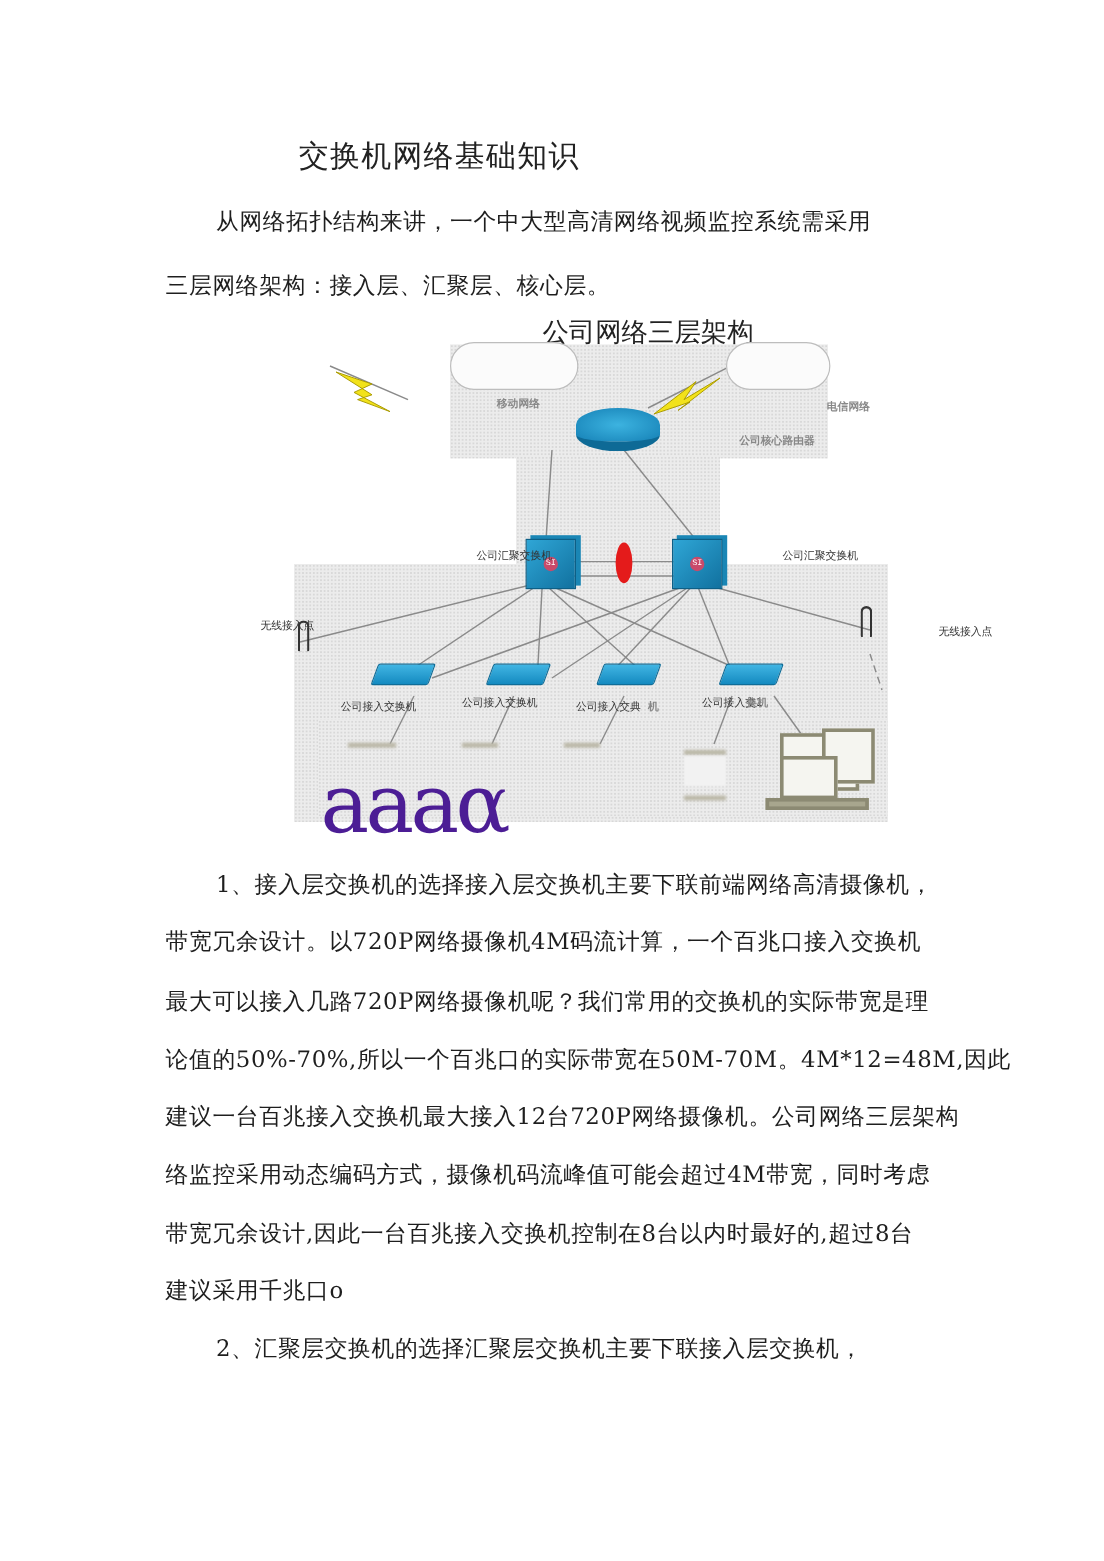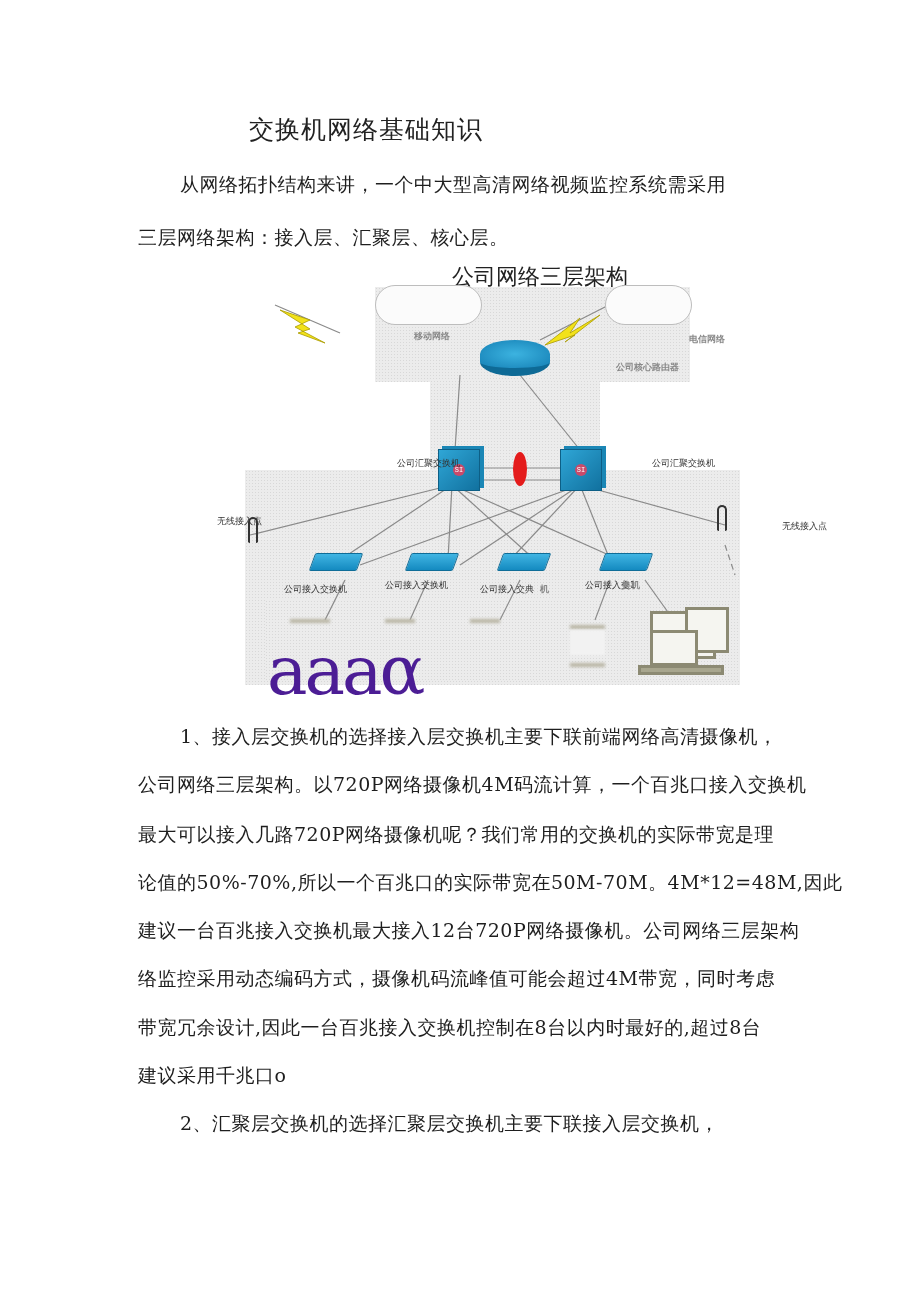--- a/index.html
+++ b/index.html
@@ -128,21 +128,21 @@
 
     <div class="pc" style="left:480px; top:326px; width:60px; height:42px;"></div>
     <div class="pc" style="left:515px; top:322px; width:38px; height:40px;"></div>
     <div class="pc" style="left:480px; top:345px; width:42px; height:30px;"></div>
     <div class="pc" style="left:468px; top:380px; width:80px; height:4px; background:#a8a68e;"></div>
 
     <div class="aaaa">aaaα</div>
   </div>
 
   <div class="line indent" style="top:724px;">1、接入层交换机的选择接入层交换机主要下联前端网络高清摄像机，</div>
-  <div class="line" style="top:772px;">公司网络三层架构。以720P网络摄像机4M码流计算，一个百兆口接入交换机</div>
+  <div class="line" style="top:772px;">带宽冗余设计。以720P网络摄像机4M码流计算，一个百兆口接入交换机</div>
   <div class="line" style="top:822px;">最大可以接入几路720P网络摄像机呢？我们常用的交换机的实际带宽是理</div>
   <div class="line" style="top:870px;">论值的50%-70%,所以一个百兆口的实际带宽在50M-70M。4M*12=48M,因此</div>
   <div class="line" style="top:918px;">建议一台百兆接入交换机最大接入12台720P网络摄像机。公司网络三层架构</div>
   <div class="line" style="top:966px;">络监控采用动态编码方式，摄像机码流峰值可能会超过4M带宽，同时考虑</div>
   <div class="line" style="top:1015px;">带宽冗余设计,因此一台百兆接入交换机控制在8台以内时最好的,超过8台</div>
   <div class="line" style="top:1063px;">建议采用千兆口o</div>
 
   <div class="line indent" style="top:1111px;">2、汇聚层交换机的选择汇聚层交换机主要下联接入层交换机，</div>
 </div>
 

